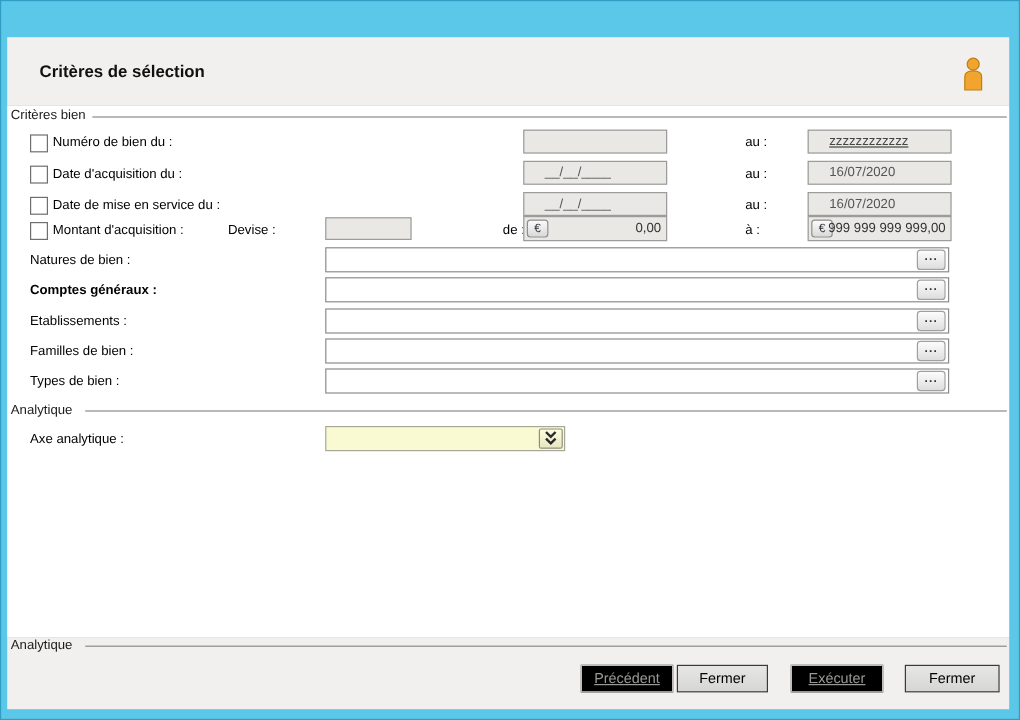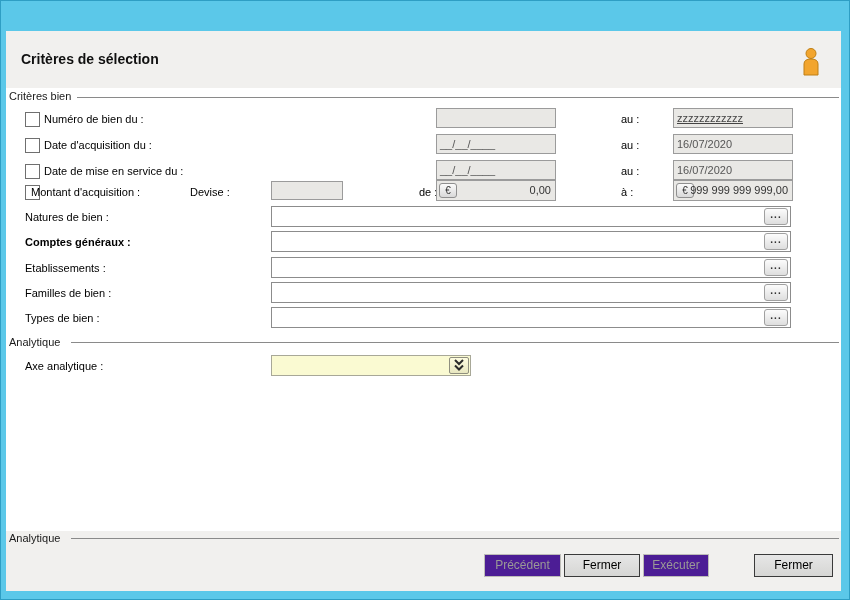--- a/index.html
+++ b/index.html
@@ -15,40 +15,40 @@
   .winbtn{position:absolute;top:3px;height:26px;box-sizing:border-box;border:1px solid #16323C;text-align:center;line-height:24px;cursor:default;}
   .winbtn.min{left:743px;width:29px;background:#5BC8E9;}
   .winbtn.max{left:771px;width:29px;background:#5BC8E9;}
   .winbtn.close{left:799px;width:32px;background:#C4655C;font-weight:bold;font-size:13px;color:#101010;}
   .minbar{display:inline-block;width:13px;height:3px;background:#101010;vertical-align:middle;margin-top:-3px;}
   .maxbox{display:inline-block;width:9px;height:8px;border:2px solid #101010;vertical-align:middle;margin-top:-3px;background:transparent;}
   
   .strip-header{position:absolute;left:5px;top:30px;width:835px;height:57px;background:#F1F0EE;}
   .main-area{position:absolute;left:5px;top:87px;width:835px;height:443px;background:#FFFFFF;}
   .strip-footer{position:absolute;left:5px;top:530px;width:835px;height:60px;background:#F1F0EE;}
-  .page-title{position:absolute;left:20px;top:50px;font-size:14px;font-weight:bold;color:#101010;}
+  .page-title{position:absolute;left:32px;top:50px;font-size:14px;font-weight:bold;color:#101010;}
   .person{position:absolute;left:799px;top:46px;width:22px;height:30px;}
   
   .lbl{position:absolute;font-size:11px;color:#000;white-space:nowrap;}
   .legend{position:absolute;font-size:11px;color:#1a1a1a;white-space:nowrap;}
   .fline{position:absolute;height:1px;background:#8A8A8A;}
   .cb{position:absolute;width:13px;height:13px;background:#fff;border:1px solid #6F6F6F;box-sizing:content-box;}
-  .inp-gray{position:absolute;background:#E9E8E5;border:1px solid #9B9B9B;box-sizing:border-box;font-size:11px;color:#555;padding:3px 3px 0 3px;overflow:hidden;}
+  .inp-gray{position:absolute;background:#E9E8E5;border:1px solid #9B9B9B;box-sizing:border-box;font-size:11px;color:#555;padding:3px 3px 0 17px;overflow:hidden;}
   .inp-white{position:absolute;background:#FFFFFF;border:1px solid #8C8C8C;box-sizing:border-box;}
   .masked{text-decoration:underline;color:#444;}
   .dots-btn{position:absolute;right:2px;top:1px;width:24px;height:17px;background:linear-gradient(#FCFCFC,#DEDEDE);border:1px solid #A0A0A0;border-radius:3px;box-sizing:border-box;font-size:10px;font-weight:bold;color:#333;text-align:center;line-height:11px;letter-spacing:1px;}
   .eur-field{position:absolute;background:#E9E8E5;border:1px solid #9B9B9B;box-sizing:border-box;}
   .eur-btn{position:absolute;left:2px;top:2px;width:18px;height:15px;background:linear-gradient(#FBFBFB,#D9D9D9);border:1px solid #8F8F8F;border-radius:3px;box-sizing:border-box;font-size:10px;color:#333;text-align:center;line-height:13px;}
   .eur-val{position:absolute;right:4px;top:3px;font-size:11px;color:#333;}
   .combo{position:absolute;left:270px;top:354px;width:200px;height:21px;background:#FAFAD2;border:1px solid #A8A898;box-sizing:border-box;}
   .combo-btn{position:absolute;right:1px;top:1px;width:20px;height:17px;background:linear-gradient(#FDFCE0,#E8E7C0);border:1px solid #8F8F7F;border-radius:2px;box-sizing:border-box;text-align:center;}
   
   .btn{position:absolute;top:553px;height:23px;box-sizing:border-box;font-size:12px;text-align:center;line-height:21px;}
   .btn.on{background:linear-gradient(#E6E6E6,#D6D6D4);border:1px solid #3A3A3A;color:#000;}
-  .btn.off{background:#4c1d95;border:1px solid #BDBCB8;color:#9A9996;}
+  .btn.off{background:#000000;border:1px solid #BDBCB8;color:#9A9996;text-decoration:underline;}
 </style>
 </head>
 <body>
 
 <div class="win">
 
 
   <div class="strip-header"></div>
   <div class="main-area"></div>
   <div class="strip-footer"></div>
@@ -76,21 +76,21 @@
   <div class="lbl" style="left:620px;top:138px;">au :</div>
   <div class="inp-gray" style="left:672px;top:133px;width:120px;height:20px;">16/07/2020</div>
 
   <span class="cb" style="left:24px;top:163px;"></span>
   <div class="lbl" style="left:43px;top:164px;">Date de mise en service du :</div>
   <div class="inp-gray" style="left:435px;top:159px;width:120px;height:20px;">__/__/____</div>
   <div class="lbl" style="left:620px;top:164px;">au :</div>
   <div class="inp-gray" style="left:672px;top:159px;width:120px;height:20px;">16/07/2020</div>
 
   <span class="cb" style="left:24px;top:184px;"></span>
-  <div class="lbl" style="left:30px;top:185px;">Montant d'acquisition :</div>
+  <div class="lbl" style="left:43px;top:185px;">Montant d'acquisition :</div>
   <div class="lbl" style="left:189px;top:185px;text-align:right;">Devise :</div>
   <div class="inp-gray" style="left:270px;top:180px;width:72px;height:19px;"></div>
   <div class="lbl" style="left:418px;top:185px;">de :</div>
   <div class="eur-field" style="left:435px;top:179px;width:120px;height:21px;">
     <span class="eur-btn">€</span>
     <span class="eur-val">0,00</span>
   </div>
   <div class="lbl" style="left:620px;top:185px;">à :</div>
   <div class="eur-field" style="left:672px;top:179px;width:120px;height:21px;">
     <span class="eur-btn">€</span>
@@ -133,16 +133,16 @@
         <path d="M2 6.5 L6 10.5 L10 6.5" stroke="#2a2a2a" fill="none" stroke-width="2"></path>
       </svg>
     </span>
   </div>
 
   <div class="legend" style="left:8px;top:531px;">Analytique</div>
   <div class="fline" style="left:70px;top:537px;width:768px;"></div>
 
   <div class="btn off" style="left:483px;width:77px;">Précédent</div>
   <div class="btn on" style="left:563px;width:76px;">Fermer</div>
-  <div class="btn off" style="left:642px;width:66px;">Exécuter</div>
+  <div class="btn off" style="left:658px;width:77px;">Exécuter</div>
   <div class="btn on" style="left:753px;width:79px;">Fermer</div>
 
 </div>
 
 </body></html>

